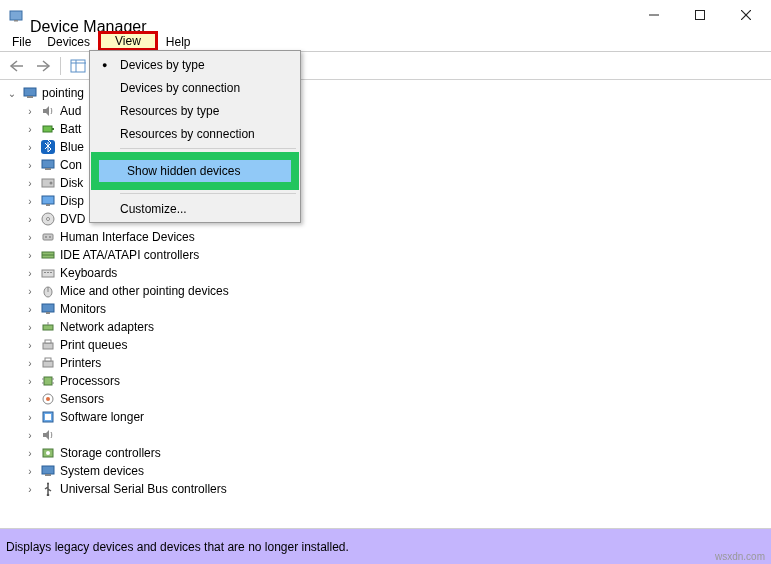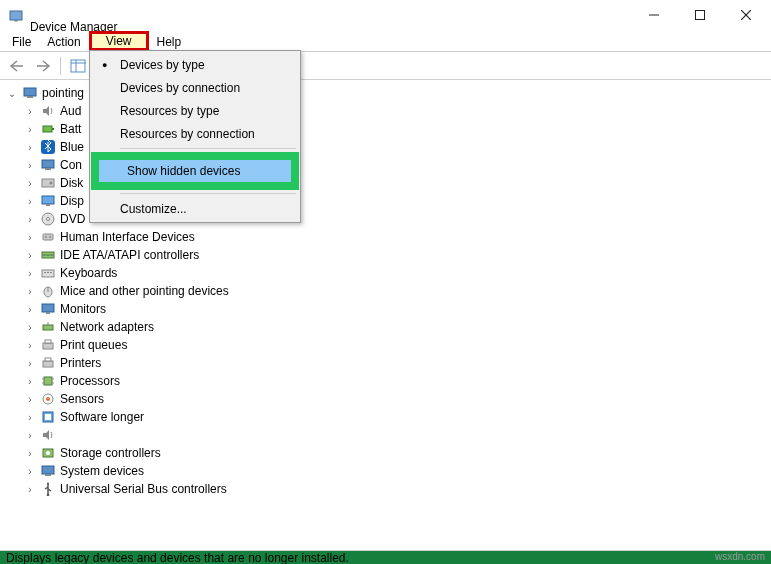--- a/index.html
+++ b/index.html
@@ -1,38 +1,38 @@
 <!DOCTYPE html>
 <html><head>
 <meta charset="utf-8">
 <style>
 * { box-sizing: border-box; margin: 0; padding: 0; font-family: 'Segoe UI', Tahoma, sans-serif; font-size: 12px; }
 body { background: #fff; width: 771px; height: 564px; overflow: hidden; position: relative; }
 .titlebar { height: 30px; display: flex; align-items: center; padding: 0 2px 0 8px; background: #fff; }
 .titlebar .app-icon { width: 16px; height: 16px; margin-right: 6px; display:flex; align-items:center; justify-content:center; }
-.titlebar .title { flex: 1; font-size: 12px; margin-top: 24px; }
+.titlebar .title { flex: 1; font-size: 16px; margin-top: 24px; }
 .titlebar .win-btn { width: 46px; height: 30px; display: flex; align-items: center; justify-content: center; color:#222; }
 .menubar { height: 22px; display: flex; align-items: flex-end; padding-left: 4px; border-bottom:1px solid #ccc;}
 .menubar .menu-item { padding: 2px 8px; display:flex; align-items:center; cursor:default; }
 .menu-highlight { border: 3px solid #d40000; background:#fef9c3; padding: 0px 14px !important; }
 .toolbar { height: 28px; border-bottom: 1px solid #d0d0d0; display:flex; align-items:center; padding: 0 6px; gap:4px; background:#fff; position:relative; }
 .toolbar .tb-btn { width: 22px; height: 22px; display:flex; align-items:center; justify-content:center; color:#888; }
 .toolbar .sep { width:1px; height:18px; background:#ccc; margin:0 2px; }
 .tree { padding: 4px 6px 10px 6px; overflow-y:auto; height: calc(100% - 30px - 22px - 28px - 22px); position:relative;}
 .root-row, .dev-row { display:flex; align-items:center; height: 18px; gap:4px; white-space:nowrap;}
 .dev-row { padding-left: 18px; }
 .expander { width:12px; color:#666; font-size:10px; display:inline-flex; justify-content:center;}
 .d-icon { width:16px; height:16px; display:inline-flex; align-items:center; justify-content:center; }
 .menu-popup { position:absolute; left:89px; top:50px; width:212px; background:#f0f0f0; border:1px solid #999; box-shadow:2px 2px 4px rgba(0,0,0,0.25); z-index:10; padding:2px;}
 .menu-popup .mp-item { height:23px; display:flex; align-items:center; padding-left:28px; position:relative;}
 .menu-popup .mp-sep { height:1px; background:#d0d0d0; margin:3px 2px 3px 28px; }
 .mp-bullet { position:absolute; left:10px; font-size:9px; }
 .mp-highlight-wrap { border:8px solid #22c55e; margin:0 -1px;}
 .mp-highlighted { background:#91c9f7 !important; height:22px !important;}
-.statusbar { position:absolute; bottom:0; left:0; right:0; height:14px; border-top:1px solid #d0d0d0; display:flex; align-items:center; padding:0 6px; font-size:12px; background:#15803d;}
+.statusbar { position:absolute; bottom:0; left:0; right:0; height:36px; border-top:1px solid #d0d0d0; display:flex; align-items:center; padding:0 6px; font-size:12px; background:#c4b5fd;}
 .watermark { position:absolute; right:6px; bottom:2px; font-size:10px; color:#999;}
 svg { display:block; }
 </style>
 </head>
 <body>
 
 <div class="titlebar">
   <span class="app-icon">
     <svg width="14" height="14">
         <rect x="1" y="3" width="12" height="9" fill="#7aa7d6" stroke="#3a6ea5"></rect>
@@ -53,21 +53,21 @@
   <div class="win-btn">
       <svg width="10" height="10">
         <line x1="0" y1="0" x2="10" y2="10" stroke="#222" stroke-width="1.2"></line>
         <line x1="10" y1="0" x2="0" y2="10" stroke="#222" stroke-width="1.2"></line>
       </svg>
     </div>
 </div>
 
 <div class="menubar">
   <div class="menu-item">File</div>
-  <div class="menu-item">Action</div>
+  <div class="menu-item">Devices</div>
   <div class="menu-item menu-highlight">View</div>
   <div class="menu-item">Help</div>
 </div>
 
 <div class="toolbar">
   <div class="tb-btn">
       <svg width="16" height="12">
         <path d="M8 1 L2 6 L8 11" fill="none" stroke="#888" stroke-width="1.5"></path>
         <line x1="2" y1="6" x2="14" y2="6" stroke="#888" stroke-width="1.5"></line>
       </svg>

